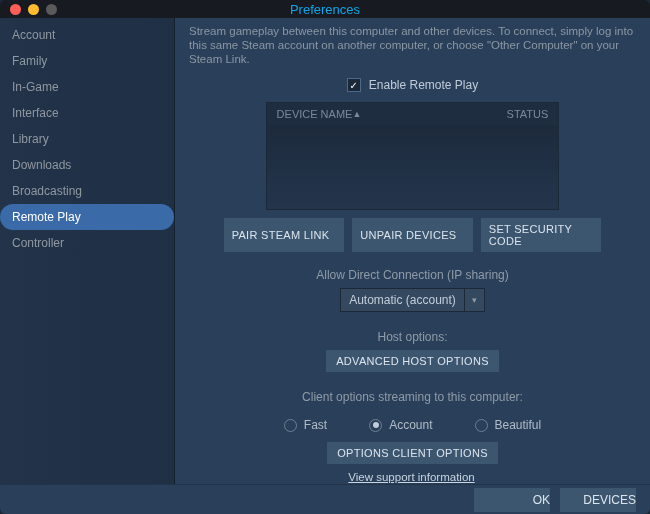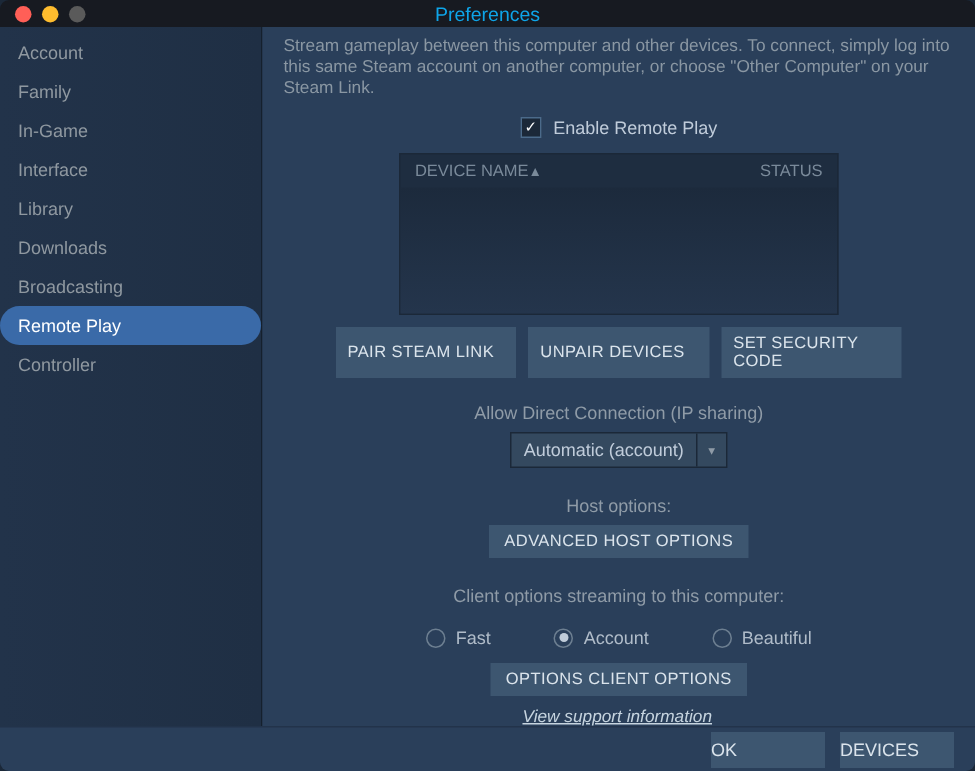--- a/index.html
+++ b/index.html
@@ -75,27 +75,27 @@
 .radio { display: flex; align-items: center; gap: 7px; cursor: pointer; }
 .radio-circle {
   width: 13px; height: 13px; border-radius: 50%; border: 1.5px solid #6d7f91;
   display: flex; align-items: center; justify-content: center;
 }
 .radio.selected .radio-circle::after {
   content: ""; width: 6px; height: 6px; border-radius: 50%; background: #c0ccda;
 }
 .radio-label { color: #b0bcc9; font-size: 12px; }
 .supportlink { text-align: right; margin: 6px 2px 0 0; }
-.supportlink a { color: #c6d4df; font-size: 11.5px; text-decoration: underline; cursor: pointer; font-style: italic; }
+.supportlink a { color: #c6d4df; font-size: 11.5px; text-decoration: underline; cursor: pointer; }
 .footer {
   height: 42px; background: #2a3f5a; display: flex; justify-content: flex-end;
   align-items: center; gap: 10px; padding: 0 14px; border-top: 1px solid #22334a;
 }
 .footbtn {
-  width: 76px; padding: 5px 0; text-align: left; background: #3d5670;
+  width: 76px; padding: 5px 0; text-align: right; background: #3d5670;
   color: #dbe4ec; font-size: 12px; border: none; cursor: pointer;
 }
 .sort-icon { font-size: 9px; }
 </style>
 </head>
 <body>
 
 <div class="window">
   <div class="titlebar">
     <div class="traffic">

